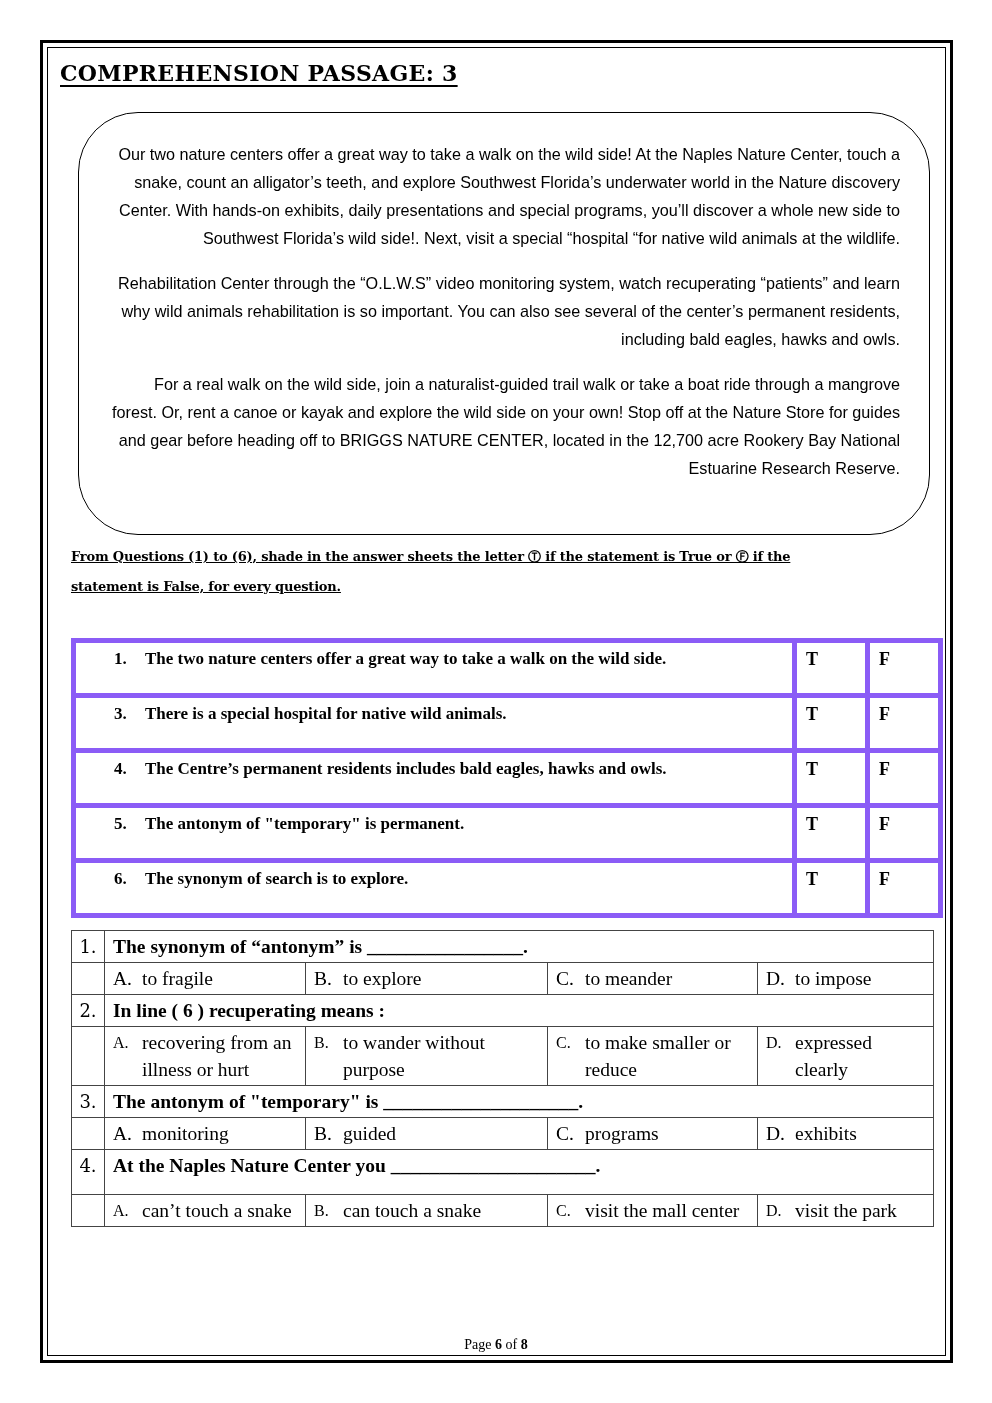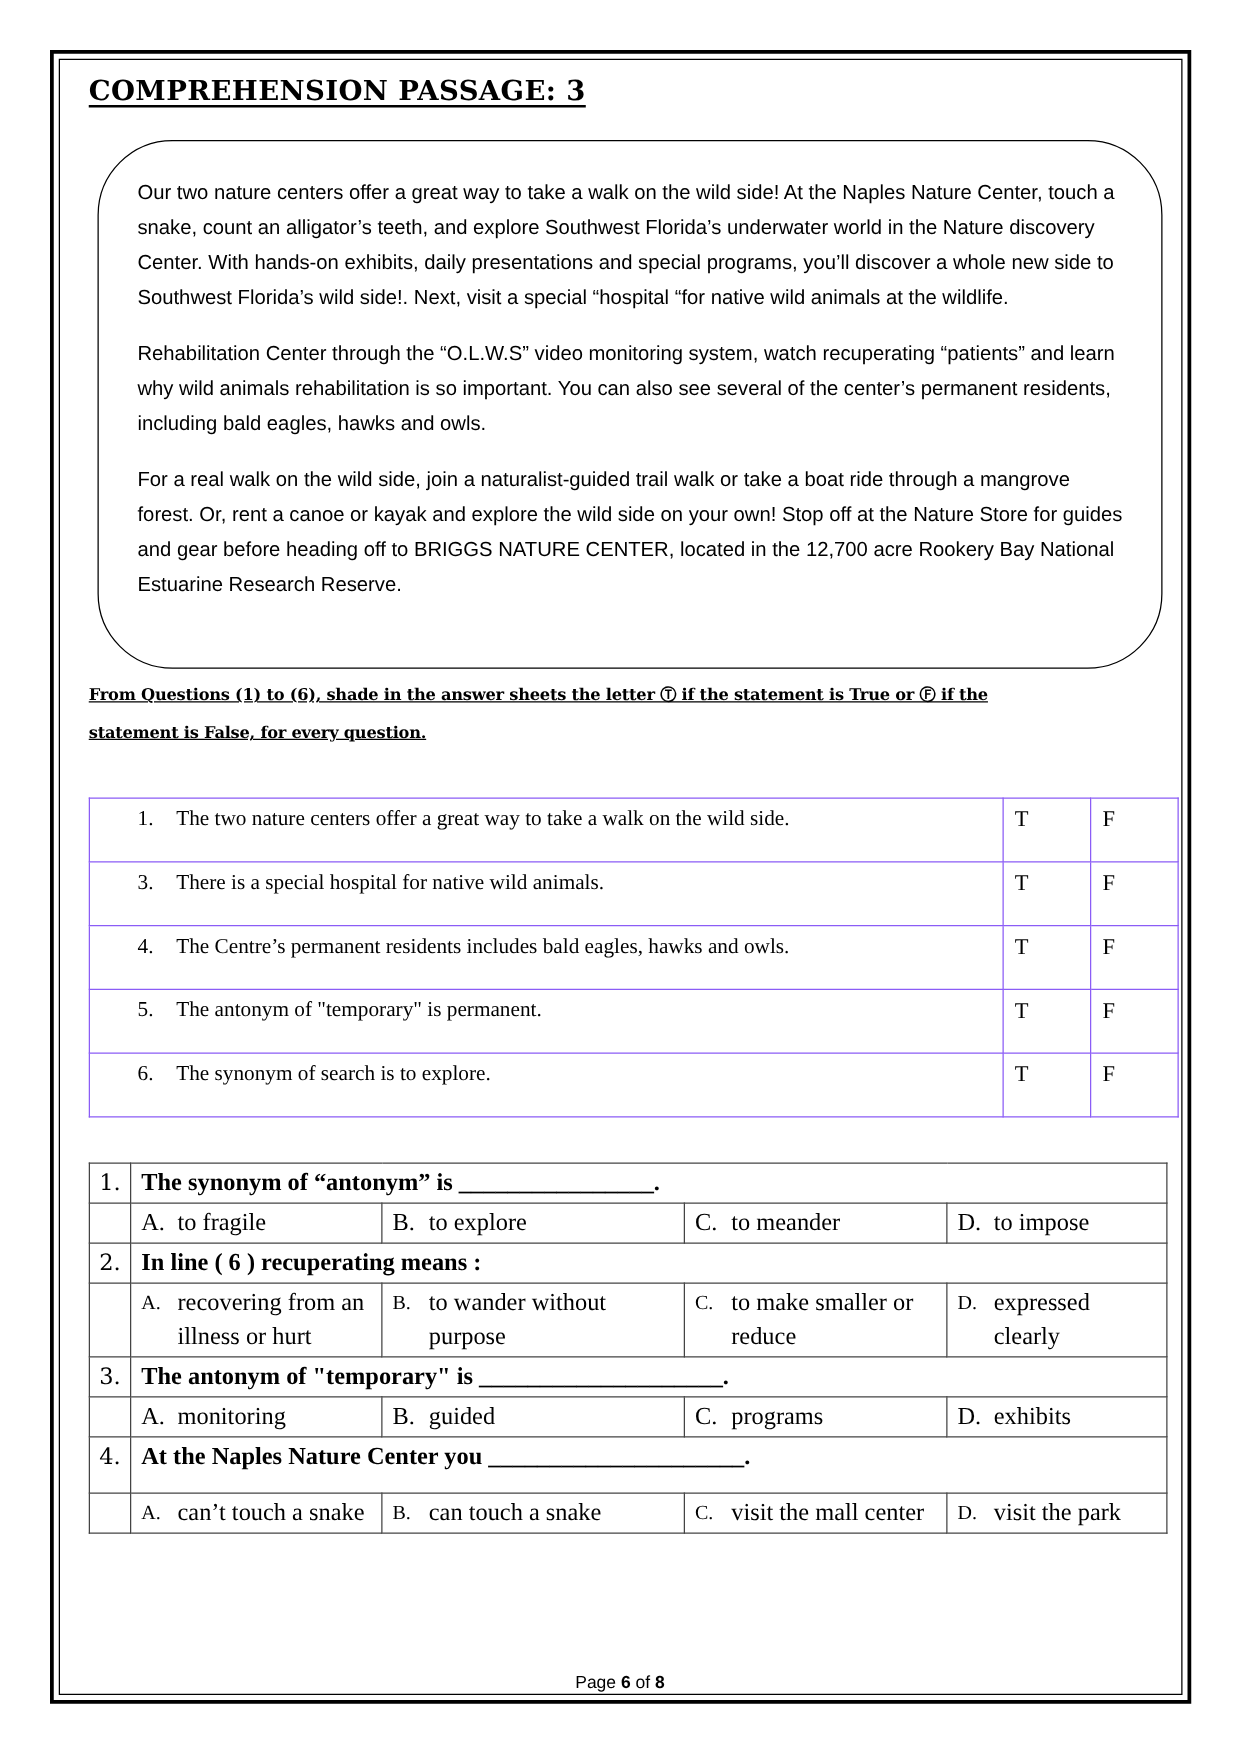--- a/index.html
+++ b/index.html
@@ -1,37 +1,37 @@
 <!DOCTYPE html>
 <html><head>
 <meta charset="utf-8">
 <style>
   html, body { margin: 0; padding: 0; background: #ffffff; }
   body { width: 992px; height: 1403px; position: relative; overflow: hidden; font-family: "Liberation Serif", serif; color: #000; }
   .frame-outer { position: absolute; left: 40px; top: 40px; width: 913px; height: 1323px; border: 3px solid #000; box-sizing: border-box; }
   .frame-inner { position: absolute; left: 47px; top: 47px; width: 899px; height: 1309px; border: 1.5px solid #000; box-sizing: border-box; }
-  .title { position: absolute; left: 71px; top: 60px; font-family: "DejaVu Serif", serif; font-weight: bold; font-size: 22px; text-decoration: underline; text-decoration-thickness: 2px; text-underline-offset: 4px; letter-spacing: 0.3px; }
+  .title { position: absolute; left: 60px; top: 60px; font-family: "DejaVu Serif", serif; font-weight: bold; font-size: 22px; text-decoration: underline; text-decoration-thickness: 2px; text-underline-offset: 4px; letter-spacing: 0.3px; }
   .passage-box { position: absolute; left: 78px; top: 112px; width: 852px; height: 423px; border: 1.5px solid #000; border-radius: 60px; box-sizing: border-box; }
-  .passage { position: absolute; left: 110px; top: 140px; width: 790px; font-family: "Liberation Sans", sans-serif; font-size: 16.2px; line-height: 28px; }
+  .passage { position: absolute; left: 110px; top: 140px; width: 790px; font-family: "Liberation Sans", sans-serif; font-size: 16.2px; line-height: 28px; text-align: right; }
   .passage p { margin: 0 0 17px 0; }
   .instructions { position: absolute; left: 71px; top: 542px; width: 770px; font-family: "DejaVu Serif", serif; font-weight: bold; font-size: 13px; line-height: 30px; text-decoration: underline; letter-spacing: -0.2px; }
   table { border-collapse: collapse; position: absolute; }
   .tf { left: 71px; top: 638px; width: 872px; font-family: "Liberation Serif", serif; }
-  .tf td { border: 1px solid #8b5cf6; height: 44px; vertical-align: top; padding: 0; font-weight: normal; font-size: 17px; }
+  .tf td { border: 5px solid #8b5cf6; height: 44px; vertical-align: top; padding: 0; font-weight: bold; font-size: 17px; }
   .tf td.stmt { padding: 6px 0 0 38px; width: 703px; }
   .tf td.stmt .num { display: inline-block; width: 31px; }
   .tf td.opt { padding: 6px 0 0 9px; width: 61px; font-size: 18px; }
   .mc { left: 71px; top: 930px; width: 863px; font-family: "Liberation Serif", serif; font-size: 19.5px; }
   .mc td { border: 1px solid #444; padding: 2px 8px; vertical-align: top; line-height: 27px; }
   .mc td.qn { width: 24px; text-align: center; padding: 2px 4px; font-family: "DejaVu Serif", serif; font-size: 18px; }
   .mc td.q { font-weight: bold; }
   .mc .choice { display: flex; }
   .mc .choice .lt { width: 29px; flex: none; }
   .mc .choice .lt.sm { font-size: 16px; }
-  .footer { position: absolute; left: 0; width: 992px; top: 1337px; text-align: center; font-family: Liberation Sans, sans-serif; font-size: 14px; }
+  .footer { position: absolute; left: 0; width: 992px; top: 1337px; text-align: center; font-family: Liberation Serif, serif; font-size: 14px; }
   .footer b { font-weight: bold; }
 </style>
 </head>
 <body>
 
 <div class="frame-outer"></div>
 <div class="frame-inner"></div>
 
 <div class="title">COMPREHENSION PASSAGE: 3</div>
 

